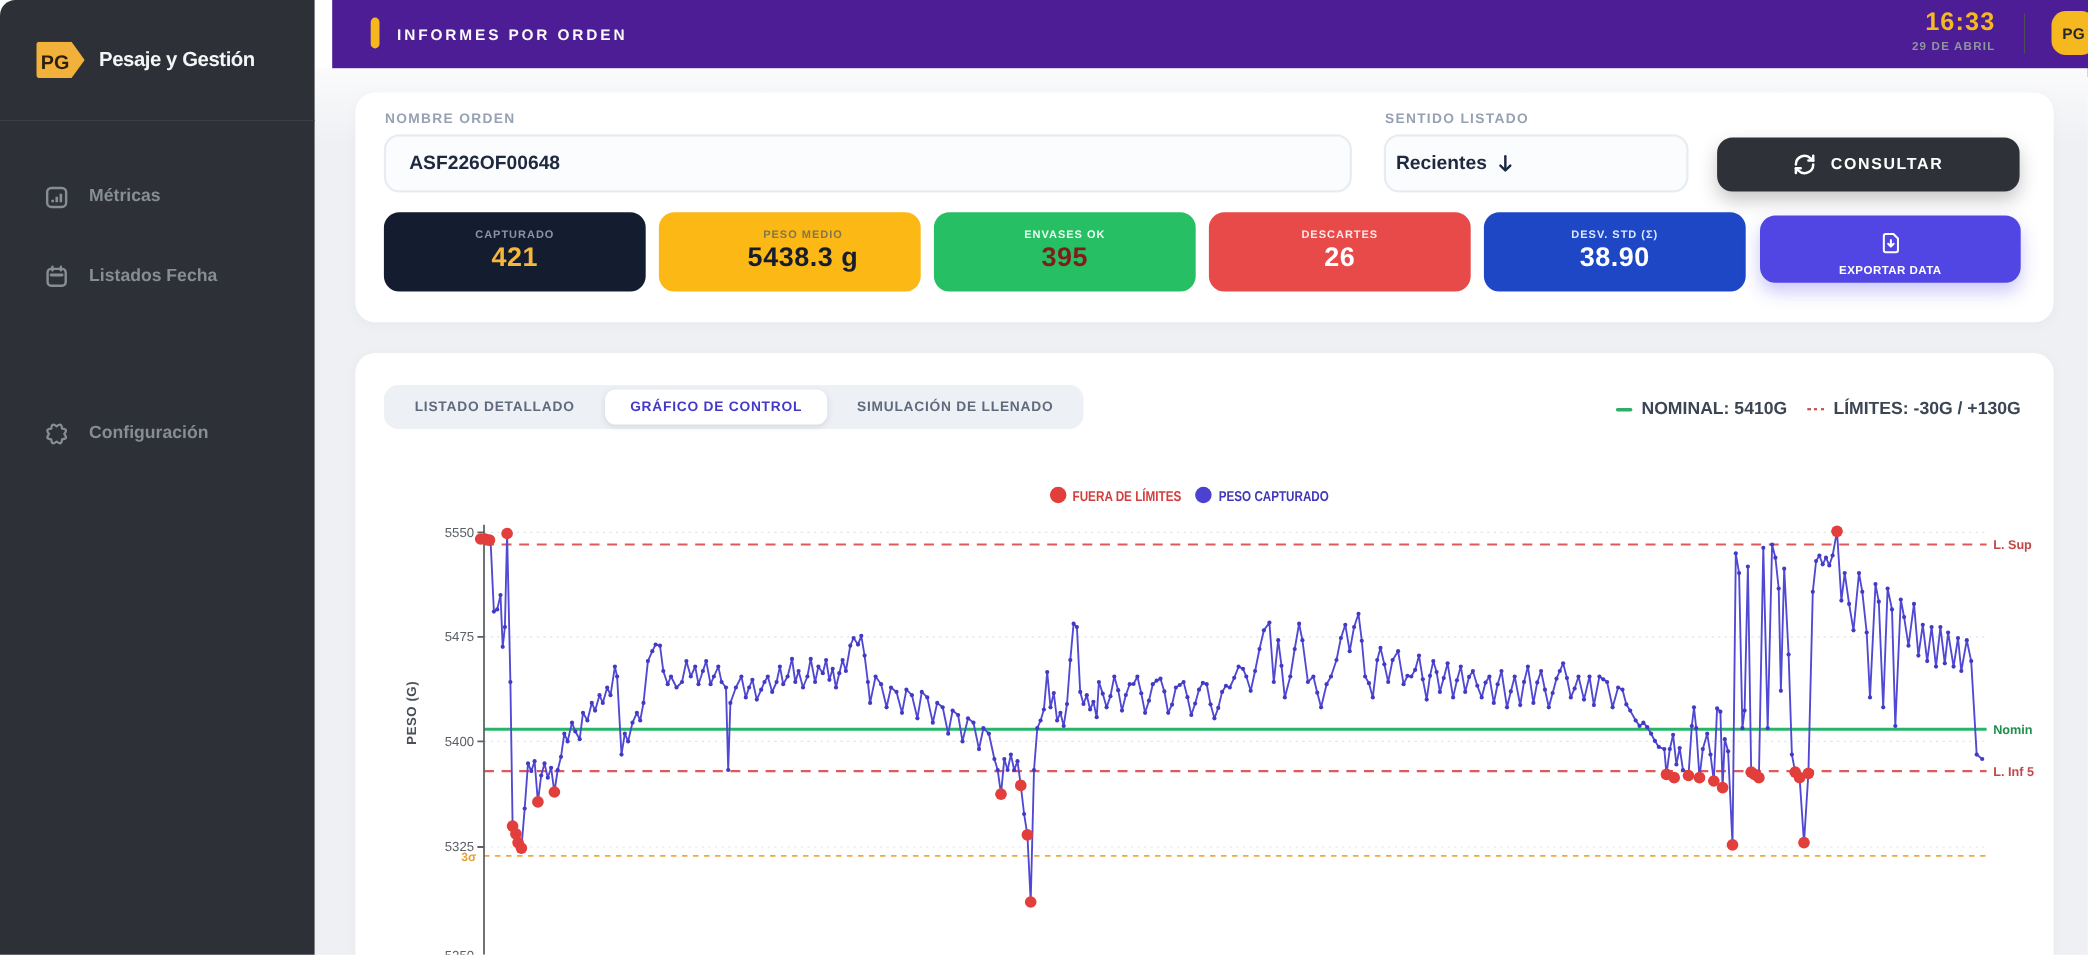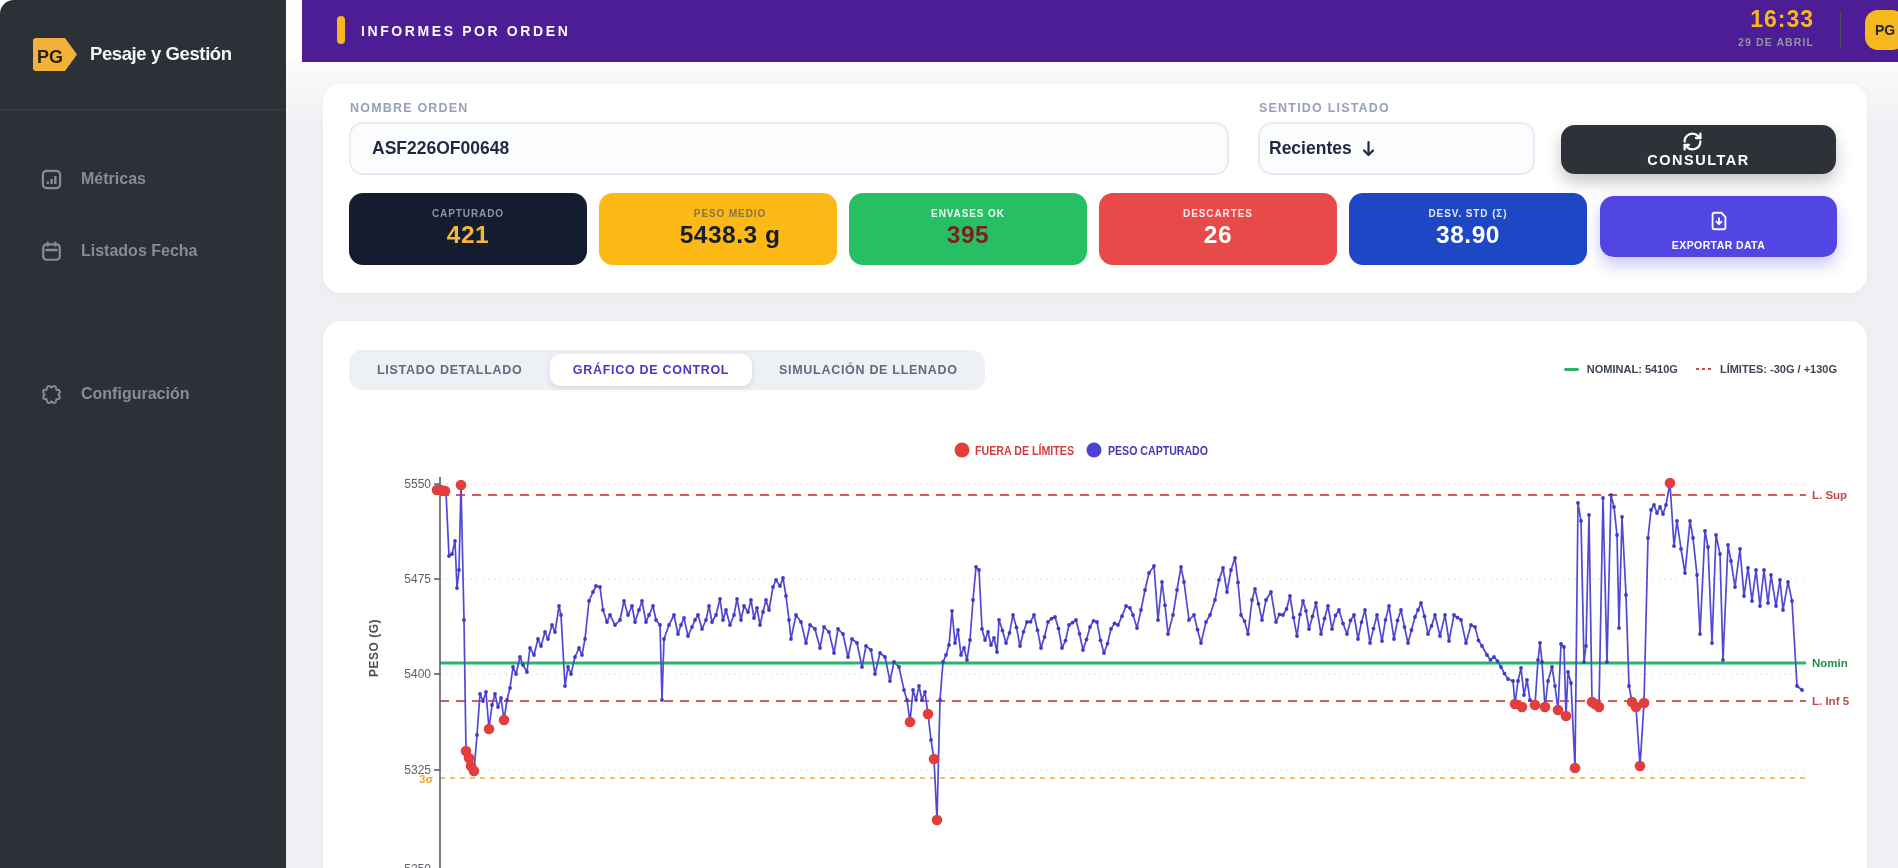--- a/index.html
+++ b/index.html
@@ -25,36 +25,36 @@
 .avatar { position:absolute; right:9px; top:10px; width:40px; height:40px; border-radius:13px; background:#f6b81f; color:#26282b; font-size:14px; font-weight:bold; display:flex; align-items:center; justify-content:center; }
 
 
 .content { position:absolute; left:286px; top:62px; width:1612px; height:806px; background:linear-gradient(to bottom, #fbfbfc 0px, #eef0f3 70px); }
 .card { position:absolute; background:#ffffff; border-radius:18px; box-shadow:0 2px 10px rgba(120,130,150,0.06); }
 .card1 { left:37px; top:22px; width:1544px; height:209px; }
 .card2 { left:37px; top:259px; width:1544px; height:620px; }
 
 .flabel { position:absolute; color:#97a1b4; font-size:12.5px; font-weight:bold; letter-spacing:1.2px; }
 .inputbox { position:absolute; border:2px solid #e8ecf2; background:#fbfcfd; border-radius:14px; color:#1e2940; font-size:17.5px; font-weight:bold; display:flex; align-items:center; }
-.btn-consult { position:absolute; background:#2e3238; border-radius:14px; color:#ffffff; font-size:14.5px; font-weight:bold; letter-spacing:1.5px; display:flex; align-items:center; justify-content:center; box-shadow:0 8px 16px rgba(30,33,38,0.25);flex-direction:column; }
+.btn-consult { position:absolute; background:#2e3238; border-radius:14px; color:#ffffff; font-size:14.5px; font-weight:bold; letter-spacing:1.5px; display:flex; align-items:center; justify-content:center; box-shadow:0 8px 16px rgba(30,33,38,0.25); }
 .btn-consult svg { margin-right:13px; }
 
 .stat { position:absolute; top:109px; width:238px; height:72px; border-radius:14px; text-align:center; }
 .stat .sl { margin-top:15px; font-size:10px; font-weight:bold; letter-spacing:0.9px; }
 .stat .sv { margin-top:2px; font-size:24.5px; font-weight:bold; letter-spacing:0.5px; }
 .export { position:absolute; left:1277px; top:112px; width:237px; height:61px; border-radius:14px; background:#5145e4; text-align:center; color:#fff; box-shadow:0 8px 16px rgba(81,69,228,0.3); }
 .export .el { font-size:10.5px; font-weight:bold; letter-spacing:0.4px; margin-top:3px; }
 
 
 .tabs { position:absolute; left:26px; top:29px; width:636px; height:40px; background:#edf0f5; border-radius:13px; display:flex; align-items:center; }
 .tab { font-size:12.5px; font-weight:bold; letter-spacing:0.7px; color:#5f6b7d; text-align:center; }
 .tab.t1 { width:202px; white-space:nowrap; }
 .tab.active { background:#ffffff; border-radius:10px; color:#4438c9; height:32px; line-height:32px; width:202px; white-space:nowrap; box-shadow:0 2px 6px rgba(100,110,130,0.18); }
 .tab.t3 { width:234px; white-space:nowrap; }
-.leg { position:absolute; top:42px; right:30px; display:flex; align-items:center; font-size:11px; font-weight:bold; color:#3b4554; }
+.leg { position:absolute; top:42px; right:30px; display:flex; align-items:center; font-size:16px; font-weight:bold; color:#3b4554; }
 .leg .gdash { display:inline-block; width:15px; height:3px; background:#2eaf66; border-radius:2px; margin-right:8px; }
 .leg .rdash { display:inline-block; width:16px; height:2px; margin:0 8px 0 18px;
   background:repeating-linear-gradient(to right, #c25050 0 3px, transparent 3px 6px); }
 </style>
 </head>
 <body>
 <div class="topbar">
   <div class="accent"></div>
   <div class="tb-title">INFORMES POR ORDEN</div>
   <div class="tb-time">16:33</div>

